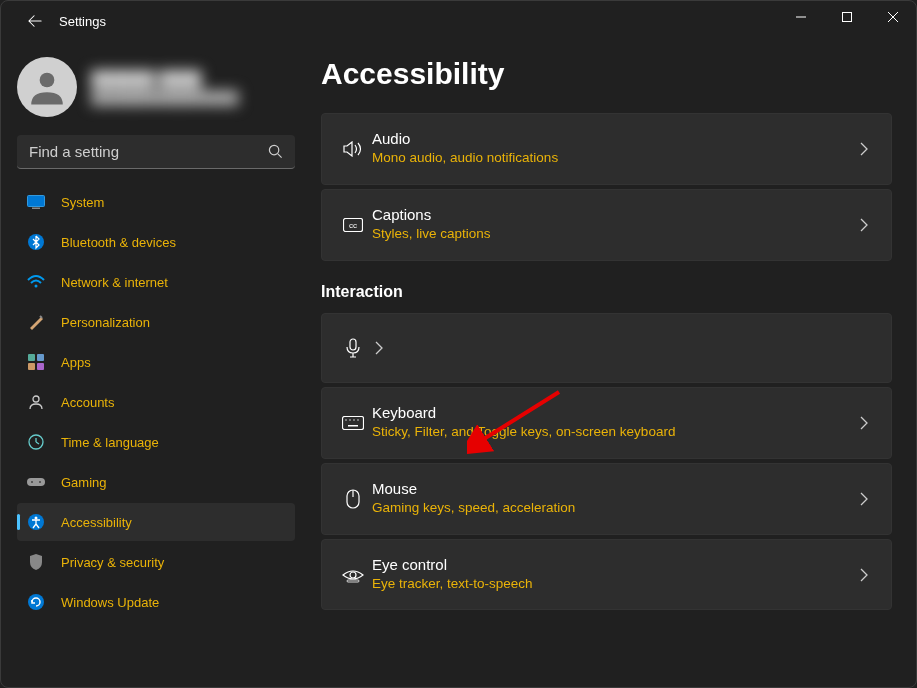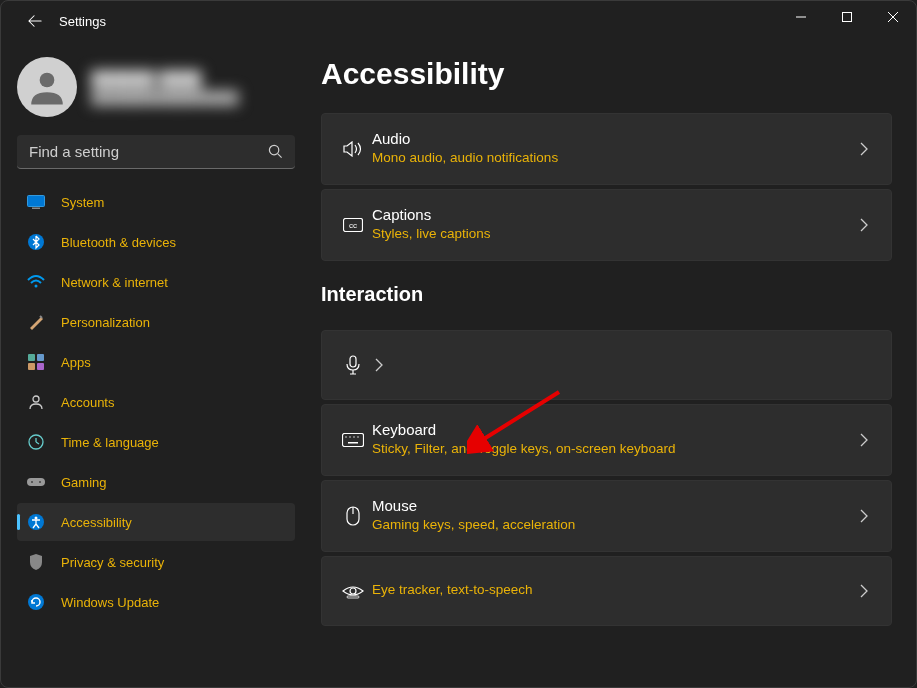--- a/index.html
+++ b/index.html
@@ -143,23 +143,23 @@
       flex: 1;
       padding: 16px 24px 16px 10px;
       overflow-y: auto;
     }
     .page-title {
       font-size: 30px;
       font-weight: 600;
       margin-bottom: 22px;
     }
     .section-header {
-      font-size: 20px;
+      font-size: 16px;
       font-weight: 600;
-      margin: 22px 0 24px 0;
+      margin: 22px 0 12px 0;
     }
     .setting-card {
       background: #2d2d2d;
       border: 1px solid #333;
       border-radius: 4px;
       display: flex;
       align-items: center;
       padding: 16px 20px;
       margin-bottom: 4px;
       cursor: pointer;
@@ -447,20 +447,21 @@
 
     <div class="setting-card">
       <div class="card-icon">
           <svg width="22" height="16" viewBox="0 0 22 16">
             <path d="M1 8 Q11 0 21 8 Q11 16 1 8 Z" stroke="#fff" stroke-width="1.2" fill="none"></path>
             <circle cx="11" cy="8" r="3" stroke="#fff" stroke-width="1.2" fill="none"></circle>
             <rect x="5" y="13" width="12" height="2" rx="1" stroke="#fff" stroke-width="0.8" fill="none"></rect>
           </svg>
         </div>
       <div class="card-text">
+        <div class="card-title">Eye control</div>
         <div class="card-desc">Eye tracker, text-to-speech</div>
       </div>
       <svg class="chevron" width="8" height="14" viewBox="0 0 8 14">
           <path d="M1 1 L7 7 L1 13" stroke="#ccc" stroke-width="1.3" fill="none"></path>
         </svg>
     </div>
   </div>
 </div>
 
 <svg class="arrow-annotation" width="100" height="70" viewBox="0 0 100 70">

